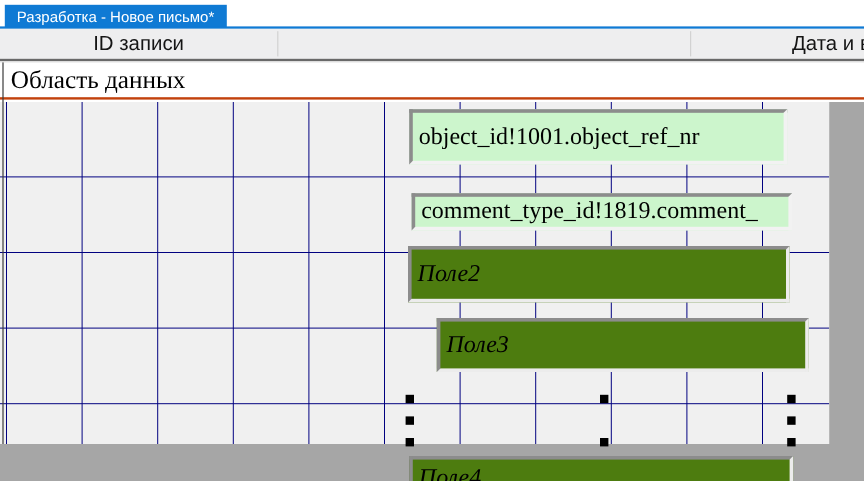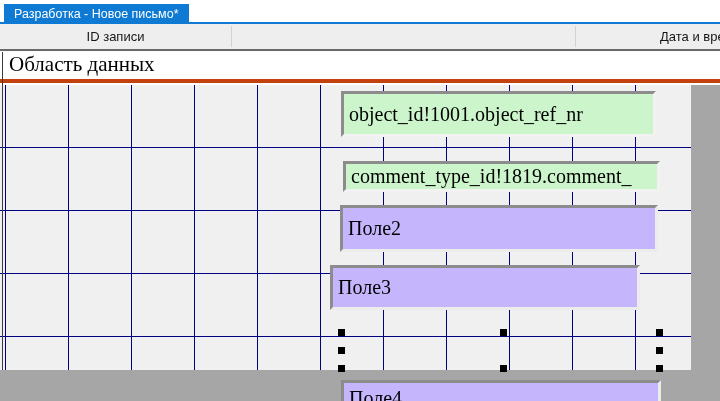--- a/index.html
+++ b/index.html
@@ -12,35 +12,35 @@
   .tab {
     position:absolute; left:4px; top:4px; height:19px; background:#0f7ad4;
     color:#ffffff; font-size:12.5px; display:flex; align-items:center;
     padding:0 10px; white-space:nowrap;
   }
   .tab-underline { position:absolute; left:0; top:22px; width:720px; height:2px; background:#0f7ad4; }
 
   
   .header-row { position:absolute; left:0; top:24px; width:720px; height:25px; background:#eeeeef; }
   .hcell { position:absolute; top:0; height:25px; display:flex; align-items:center;
-           justify-content:center; font-size:13px; color:#151515; white-space:nowrap; }
+           justify-content:center; font-size:17px; color:#151515; white-space:nowrap; }
   .hcell-1 { left:0; width:231px; }
   .hcell-2 { left:231px; width:344px; }
   .hcell-3 { left:575px; width:360px; justify-content:flex-start; padding-left:85px; box-sizing:border-box; }
   .hsep { position:absolute; top:2px; height:21px; width:1px; background:#d2d2d2; }
   .hsep-1 { left:231px; } .hsep-2 { left:575px; }
   .groove { position:absolute; left:0; top:49px; width:720px; height:2px;
             background:#696969; border-bottom:1px solid #fbfbfb; }
 
   
   .band-header {
     position:absolute; left:0; top:52px; width:720px; height:31px; background:#ffffff;
     font-family:"Liberation Serif", serif; font-size:21px; color:#000;
-    display:flex; align-items:flex-start; padding-left:9px; box-sizing:border-box;
-    border-bottom:4px solid #c2410c;
+    display:flex; align-items:center; padding-left:9px; box-sizing:border-box;
+    border-bottom:2px solid #c2410c;
   }
 
   
   .page {
     position:absolute; left:0; top:85px; width:691px; height:285px;
     background-color:#f0f0f0;
     background-image:
       linear-gradient(to right, #000080 0, #000080 1px, transparent 1px),
       linear-gradient(to bottom, #000080 0, #000080 1px, transparent 1px);
     background-size:63px 63px, 63px 63px;
@@ -52,25 +52,25 @@
   .bottom-gray { position:absolute; left:0;    top:370px; width:720px; height:31px;  background:#a6a6a6; }
 
   
   .field {
     position:absolute; box-sizing:border-box;
     font-family:"Liberation Serif", serif; font-size:20px; color:#000;
     display:flex; align-items:center; padding-left:5px;
     border-style:solid; border-width:3px; white-space:nowrap; overflow:hidden;
   }
   .field.green { background:#ccf5cc; border-color:#8c8c8c #f2f2f2 #f2f2f2 #8c8c8c; }
-  .field.white { background:#c4b5fd; border-color:#8c8c8c #ececec #ececec #8c8c8c; }
+  .field.white { background:#4d7c0f; border-color:#8c8c8c #ececec #ececec #8c8c8c;font-style:italic; }
   #f1 { left:341px; top:91px;  width:315px; height:46px; }
   #f2 { left:343px; top:161px; width:317px; height:31px; }
   #f3 { left:340px; top:205px; width:318px; height:47px; }
-  #f4 { left:330px; top:265px; width:310px; height:45px; }
+  #f4 { left:364px; top:265px; width:310px; height:45px; }
   #f5 { left:341px; top:332px; width:320px; height:37px;margin-top:48px; }
 
   
   .handle { position:absolute; width:7px; height:7px; background:#000; z-index:5; }
   .h-tl { left:338px; top:329px; } .h-tm { left:500px; top:329px; } .h-tr { left:656px; top:329px; }
   .h-ml { left:338px; top:347px; }                                  .h-mr { left:656px; top:347px; }
   .h-bl { left:338px; top:365px; } .h-bm { left:500px; top:365px; } .h-br { left:656px; top:365px; }
 </style>
 </head>
 <body>

